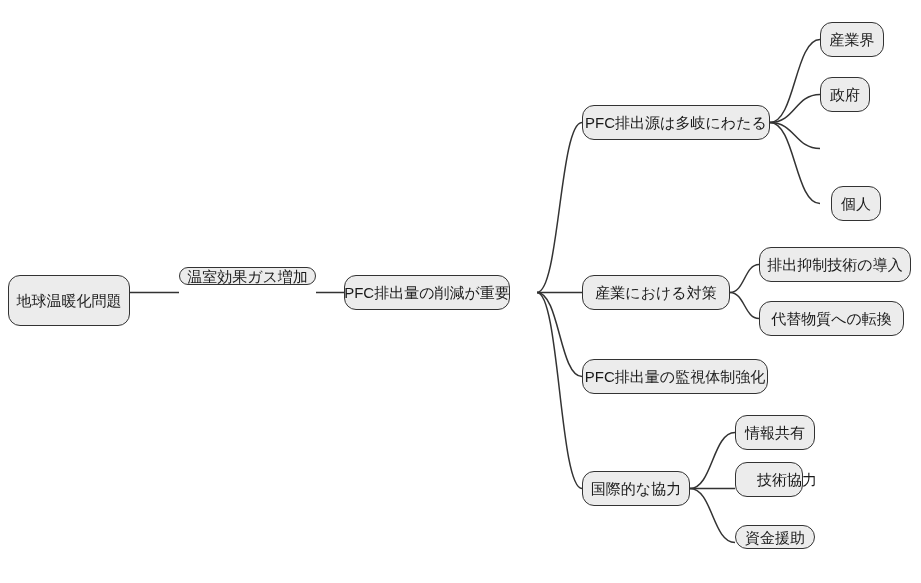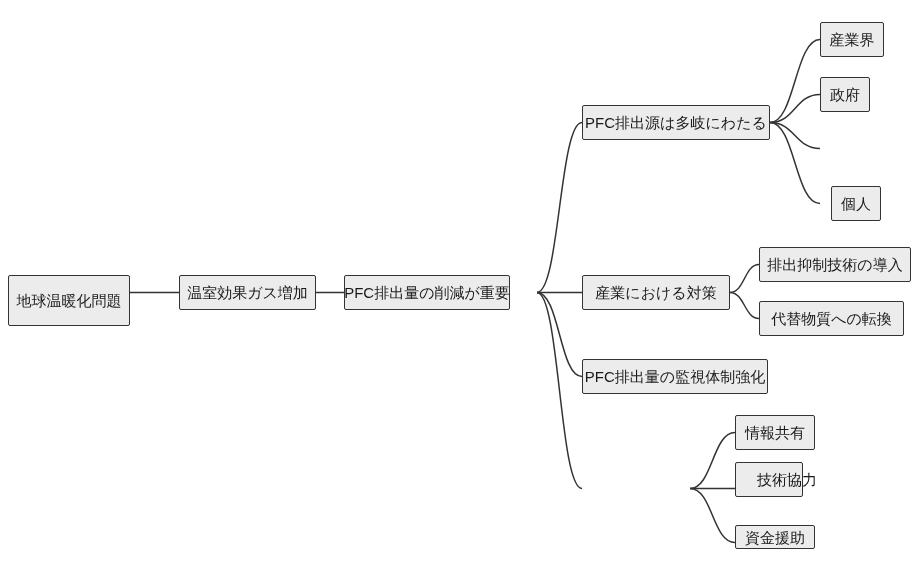--- a/index.html
+++ b/index.html
@@ -20,21 +20,21 @@
   .edge-layer path {
     fill: none;
     stroke: #333333;
     stroke-width: 1.5px;
   }
   .node {
     position: absolute;
     box-sizing: border-box;
     background: #ececec;
     border: 1.5px solid #333333;
-    border-radius: 2px;
+    border-radius: 12px;
     display: flex;
     align-items: center;
     justify-content: center;
     font-size: 15px;
     line-height: 1;
     color: #1a1a1a;
     white-space: nowrap;
     z-index: 1;
   }
 </style>
@@ -56,30 +56,31 @@
       <path d="M770,122.5 C795,122.5 795,203.5 820,203.5"></path>
       <path d="M730,292.5 C744.5,292.5 744.5,264.5 759,264.5"></path>
       <path d="M730,292.5 C744.5,292.5 744.5,318.5 759,318.5"></path>
       <path d="M690,488.5 C712.5,488.5 712.5,432.5 735,432.5"></path>
       <path d="M690,488.5 L735,488.5"></path>
       <path d="M690,488.5 C712.5,488.5 712.5,542.5 735,542.5"></path>
     </svg>
 
   <div class="node" style="left:8px; top:275px; width:122px; height:51px;">地球温暖化問題</div>
 
-  <div class="node" style="left:179px; top:275px; width:137px; height:35px;">温室効果ガス増加</div>
+  <div class="node" style="left:179px; top:267px; width:137px; height:18px;">温室効果ガス増加</div>
 
   <div class="node" style="left:344px; top:275px; width:166px; height:35px;">PFC排出量の削減が重要</div>
 
   <div class="node" style="left:582px; top:105px; width:188px; height:35px;">PFC排出源は多岐にわたる</div>
 
   <div class="node" style="left:582px; top:275px; width:148px; height:35px;">産業における対策</div>
 
   <div class="node" style="left:582px; top:359px; width:186px; height:35px;">PFC排出量の監視体制強化</div>
 
+  <div class="node" style="left:582px; top:471px; width:108px; height:35px;">国際的な協力</div>
 
   <div class="node" style="left:820px; top:22px; width:64px; height:35px;">産業界</div>
 
   <div class="node" style="left:820px; top:77px; width:50px; height:35px;">政府</div>
 
 
   <div class="node" style="left:820px; top:186px; width:50px; height:35px;margin-left:11px;">個人</div>
 
   <div class="node" style="left:759px; top:247px; width:152px; height:35px;">排出抑制技術の導入</div>
 

